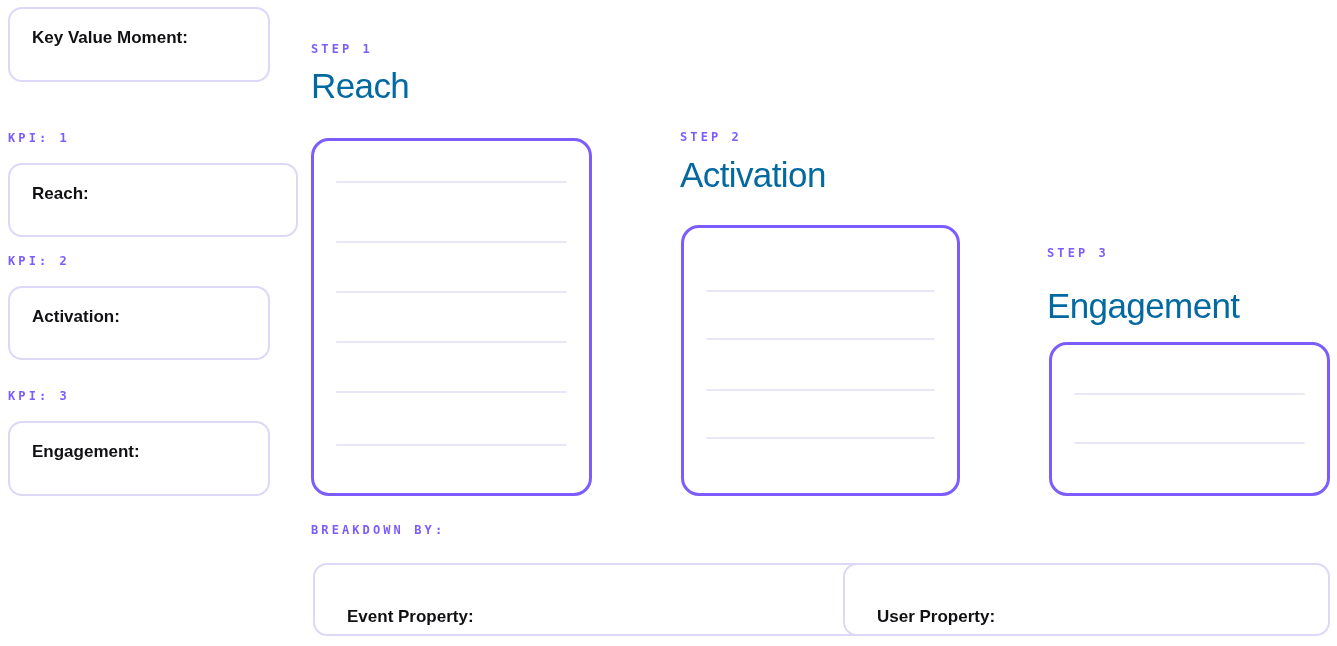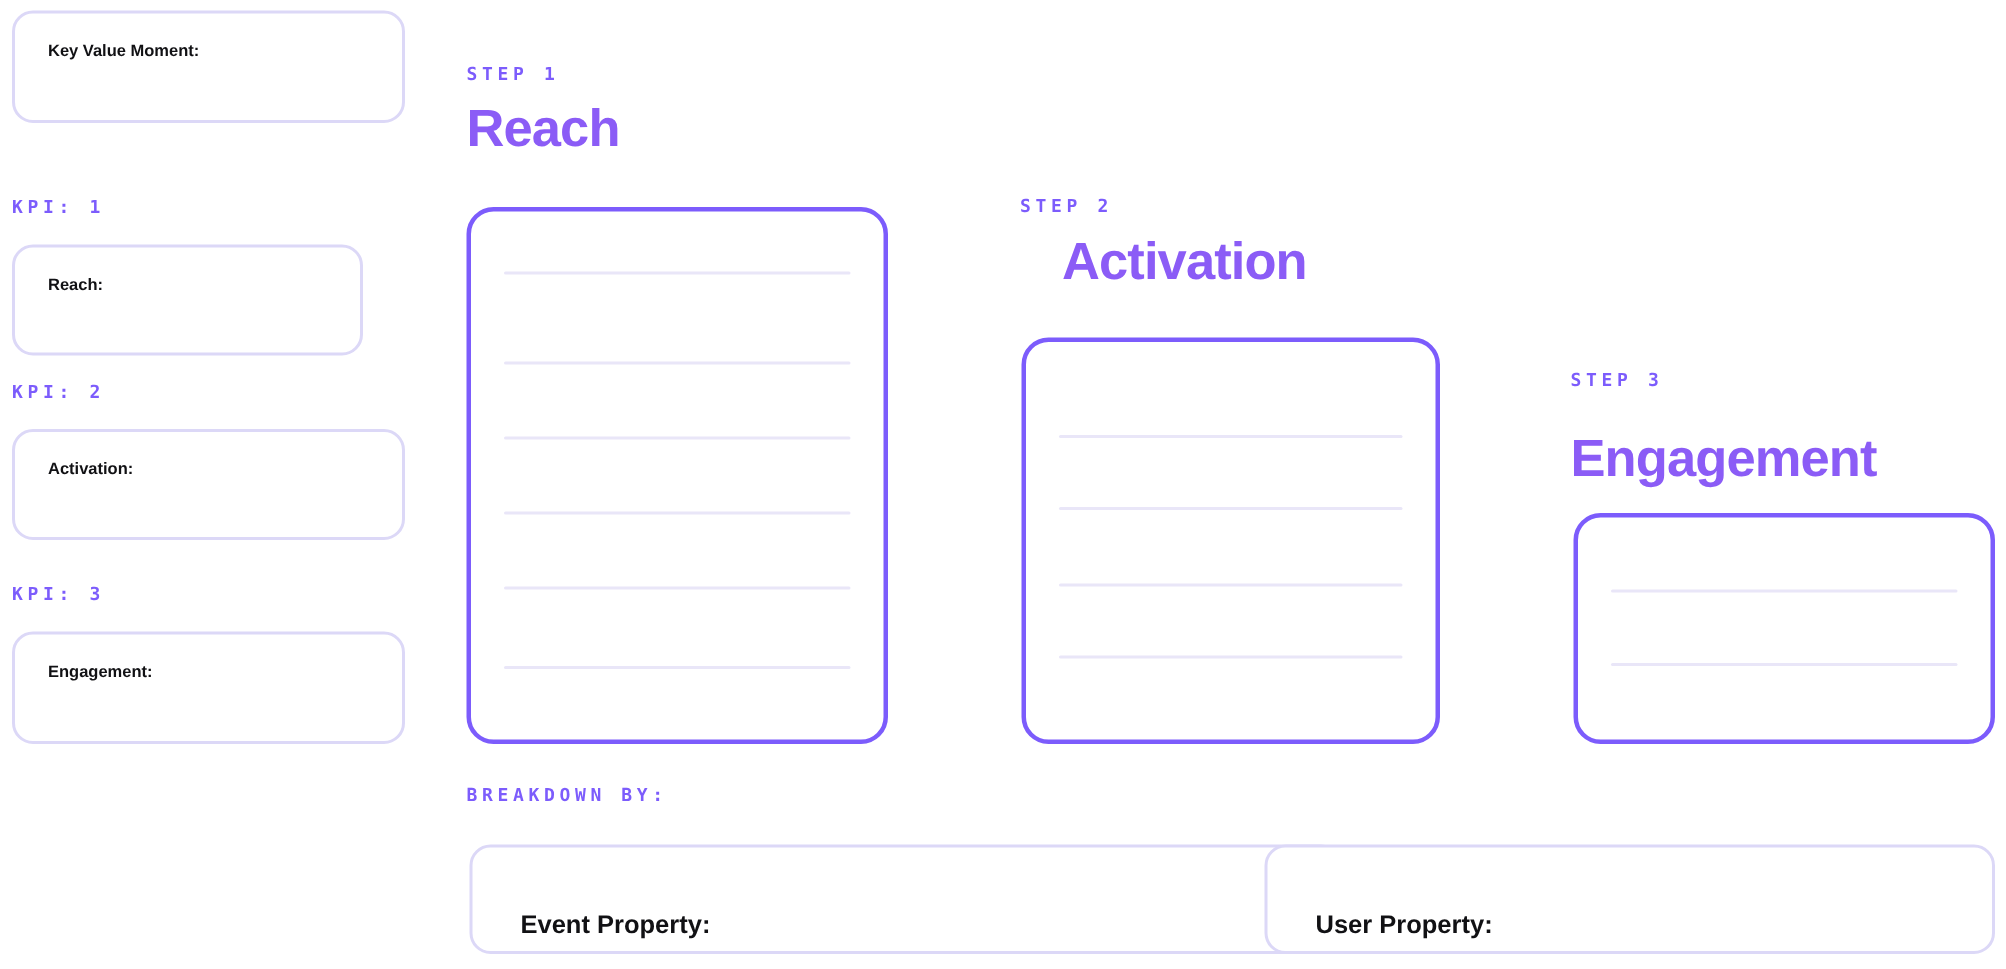--- a/index.html
+++ b/index.html
@@ -26,43 +26,43 @@
     font-weight: bold;
     letter-spacing: 3.1px;
     color: #7C5CFC;
     white-space: nowrap;
     line-height: 1;
   }
 
   
   .step-title {
     font-size: 35px;
-    font-weight: bold;
-    color: #8b5cf6;
+    font-weight: normal;
+    color: #0369a1;
     letter-spacing: -0.6px;
     line-height: 1;
     white-space: nowrap;
   }
 
   
   .card {
     background: #ffffff;
     border-radius: 14px;
   }
   .card-soft {            
     border: 2px solid #DCD8F7;
   }
   .card-strong {          
     border: 3px solid #7C5CFC;
     border-radius: 18px;
   }
 
   .card-label {
     position: absolute;
-    font-size: 11px;
+    font-size: 17px;
     font-weight: bold;
     color: #111114;
     white-space: nowrap;
     line-height: 1;
   }
   .card-label.sidebar-pos { left: 22px; top: 20px; }
   .card-label.bottom-pos  { left: 32px; top: 43px; font-size: 17px; }
 
   
   .ruled { position: absolute; left: 0; right: 0; top: 0; bottom: 0; }
@@ -74,21 +74,21 @@
   }
 </style>
 </head>
 <body>
 
 <div class="abs card card-soft" style="left:8px; top:7px; width:262px; height:75px;">
   <span class="card-label sidebar-pos">Key Value Moment:</span>
 </div>
 
 <div class="abs eyebrow" style="left:8px; top:132px;">KPI: 1</div>
-<div class="abs card card-soft" style="left:8px; top:163px; width:234px; height:74px;">
+<div class="abs card card-soft" style="left:8px; top:163px; width:290px; height:74px;">
   <span class="card-label sidebar-pos">Reach:</span>
 </div>
 
 <div class="abs eyebrow" style="left:8px; top:255px;">KPI: 2</div>
 <div class="abs card card-soft" style="left:8px; top:286px; width:262px; height:74px;">
   <span class="card-label sidebar-pos">Activation:</span>
 </div>
 
 <div class="abs eyebrow" style="left:8px; top:390px;">KPI: 3</div>
 <div class="abs card card-soft" style="left:8px; top:421px; width:262px; height:75px;">
@@ -105,21 +105,21 @@
     <div class="rule" style="left:22px; right:22px; top:100px;"></div>
     <div class="rule" style="left:22px; right:22px; top:150px;"></div>
     <div class="rule" style="left:22px; right:22px; top:200px;"></div>
     <div class="rule" style="left:22px; right:22px; top:250px;"></div>
     <div class="rule" style="left:22px; right:22px; top:303px;"></div>
   </div>
 </div>
 
 <div class="abs eyebrow" style="left:680px; top:131px;">STEP 2</div>
 
-<div class="abs step-title" style="left:680px; top:157px;margin-left:28px;">Activation</div>
+<div class="abs step-title" style="left:680px; top:157px;">Activation</div>
 
 <div class="abs card card-strong" style="left:681px; top:225px; width:279px; height:271px;">
   <div class="ruled">
     <div class="rule" style="left:22px; right:22px; top:62px;"></div>
     <div class="rule" style="left:22px; right:22px; top:110px;"></div>
     <div class="rule" style="left:22px; right:22px; top:161px;"></div>
     <div class="rule" style="left:22px; right:22px; top:209px;"></div>
   </div>
 </div>
 

